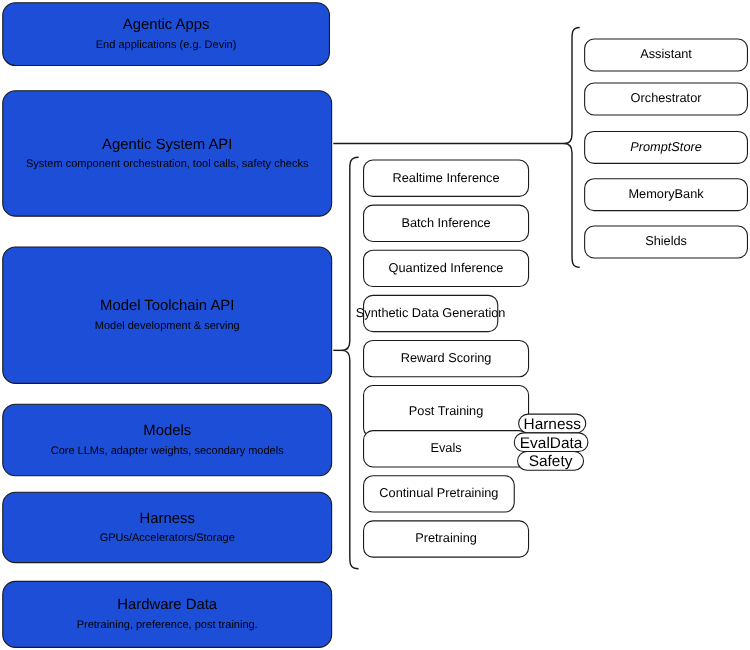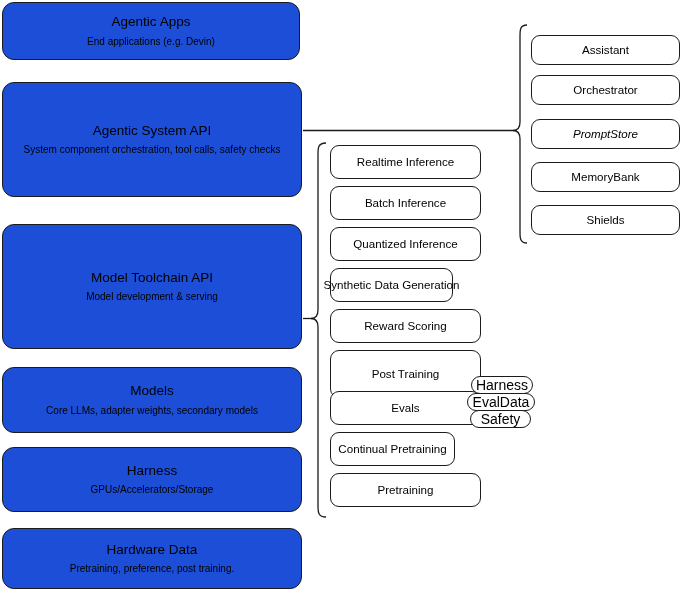--- a/index.html
+++ b/index.html
@@ -176,21 +176,21 @@
   </div>
   <div class="pill-box" style="left:330px; top:309px; width:151px; height:34px;">
     <span class="pill-label">Reward Scoring</span>
   </div>
   <div class="pill-box" style="left:330px; top:350px; width:151px; height:48px;">
     <span class="pill-label">Post Training</span>
   </div>
   <div class="pill-box" style="left:330px; top:391px; width:151px; height:34px;">
     <span class="pill-label">Evals</span>
   </div>
-  <div class="pill-box" style="left:330px; top:432px; width:125px; height:34px;">
+  <div class="pill-box" style="left:330px; top:432px; width:138px; height:34px;">
     <span class="pill-label">Continual Pretraining</span>
   </div>
   <div class="pill-box" style="left:330px; top:473px; width:151px; height:34px;">
     <span class="pill-label">Pretraining</span>
   </div>
 
   <div class="mini-pill" style="left:471px; top:376px; width:62px; height:18px;">
     <span class="mini-label">Harness</span>
   </div>
   <div class="mini-pill" style="left:467px; top:393px; width:68px; height:18px;">

